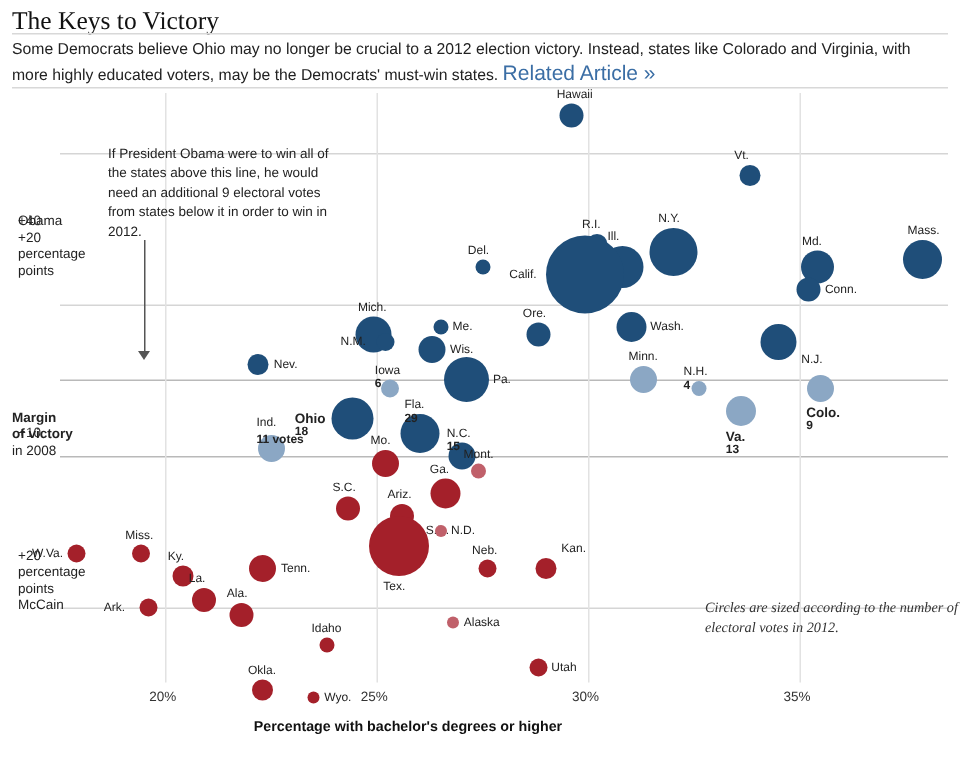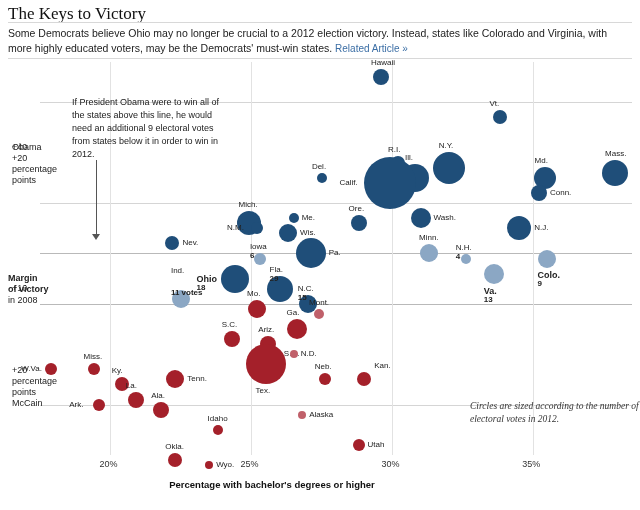--- a/index.html
+++ b/index.html
@@ -14,21 +14,21 @@
 
   .title{
     position:absolute;left:8px;top:4px;
     font-family:"Liberation Serif", serif;
     font-size:17px;color:#111;
   }
   .deck{
     position:absolute;left:8px;top:26px;width:610px;
     font-size:10.5px;line-height:15px;color:#222;
   }
-  .deck .rel{color:#3b6ea5;font-size:10px;text-align:center;}
+  .deck .rel{color:#3b6ea5;font-size:14px;text-align:center;}
 
   .rule{
     position:absolute;left:8px;right:8px;
     border-top:1px solid #d8d8d8;height:0;
   }
 
   .plot{position:absolute;left:0;top:0;width:640px;height:510px;}
 
   .gridline{position:absolute;height:0;border-top:1px solid #b9b9b9;}
   .gridline.light{border-top:1px solid #d5d5d5;}
@@ -119,21 +119,21 @@
       <div class="pt-lbl" style="left: 534.61px; top: 155.885px;">Md.</div>
       <div class="dot dem" style="left: 602.086px; top: 159.846px; width: 26px; height: 26px;"></div>
       <div class="pt-lbl" style="left: 605.086px; top: 148.846px;">Mass.</div>
       <div class="dot dem" style="left: 530.971px; top: 185px; width: 16px; height: 16px;"></div>
       <div class="pt-lbl" style="left: 549.971px; top: 188px;">Conn.</div>
       <div class="dot dem" style="left: 316.905px; top: 172.885px; width: 10px; height: 10px;"></div>
       <div class="pt-lbl" style="left: 311.905px; top: 161.885px;">Del.</div>
       <div class="dot dem" style="left: 363.562px; top: 156.923px; width: 52px; height: 52px;"></div>
       <div class="pt-lbl" style="left: 339.562px; top: 177.923px;">Calif.</div>
       <div class="dot dem" style="left: 507.238px; top: 216.269px; width: 24px; height: 24px;"></div>
-      <div class="pt-lbl" style="left: 534.238px; top: 223px;">N.J.</div>
+      <div class="pt-lbl" style="left: 534.238px; top: 235px;">N.J.</div>
       <div class="dot dem" style="left: 410.571px; top: 208.192px; width: 20px; height: 20px;"></div>
       <div class="pt-lbl" style="left: 433.571px; top: 213.192px;">Wash.</div>
       <div class="dot dem" style="left: 350.552px; top: 215.231px; width: 16px; height: 16px;"></div>
       <div class="pt-lbl" style="left: 348.552px; top: 204.231px;">Ore.</div>
       <div class="dot dem" style="left: 236.61px; top: 211.231px; width: 24px; height: 24px;"></div>
       <div class="pt-lbl" style="left: 238.61px; top: 200.231px;">Mich.</div>
       <div class="dot dem" style="left: 288.714px; top: 213.192px; width: 10px; height: 10px;"></div>
       <div class="pt-lbl" style="left: 301.714px; top: 213.192px;">Me.</div>
       <div class="dot dem" style="left: 279.076px; top: 224.308px; width: 18px; height: 18px;"></div>
       <div class="pt-lbl" style="left: 300.076px; top: 228.308px;">Wis.</div>
@@ -160,21 +160,21 @@
       <div class="dot dem light" style="left: 483.867px; top: 263.615px; width: 20px; height: 20px;"></div>
       <div class="pt-lbl big" style="left: 483.867px; top: 285.615px;">Va.</div>
       <div class="pt-lbl sub" style="left: 483.867px; top: 294.615px;">13</div>
       <div class="dot dem light" style="left: 538.429px; top: 249.5px; width: 18px; height: 18px;"></div>
       <div class="pt-lbl big" style="left: 537.429px; top: 269.5px;">Colo.</div>
       <div class="pt-lbl sub" style="left: 537.429px; top: 278.5px;">9</div>
       <div class="dot dem" style="left: 220.514px; top: 264.654px; width: 28px; height: 28px;"></div>
       <div class="pt-lbl big" style="left: 196.514px; top: 273.654px;">Ohio</div>
       <div class="pt-lbl sub" style="left: 196.514px; top: 282.654px;">18</div>
       <div class="dot dem light" style="left: 171.952px; top: 289.808px; width: 18px; height: 18px;"></div>
-      <div class="pt-lbl" style="left: 170.952px; top: 266px;">Ind.</div>
+      <div class="pt-lbl" style="left: 170.952px; top: 277px;">Ind.</div>
       <div class="pt-lbl sub" style="left: 170.952px; top: 287.808px;">11 votes</div>
       <div class="dot gop" style="left: 248.067px; top: 299.885px; width: 18px; height: 18px;"></div>
       <div class="pt-lbl" style="left: 247.067px; top: 288.885px;">Mo.</div>
       <div class="dot gop light" style="left: 314.086px; top: 308.923px; width: 10px; height: 10px;"></div>
       <div class="pt-lbl" style="left: 309.086px; top: 297.923px;">Mont.</div>
       <div class="dot gop" style="left: 286.533px; top: 319.038px; width: 20px; height: 20px;"></div>
       <div class="pt-lbl" style="left: 286.533px; top: 308.038px;">Ga.</div>
       <div class="dot gop" style="left: 223.695px; top: 331.115px; width: 16px; height: 16px;"></div>
       <div class="pt-lbl" style="left: 221.695px; top: 320.115px;">S.C.</div>
       <div class="dot gop" style="left: 260.343px; top: 336.154px; width: 16px; height: 16px;"></div>

